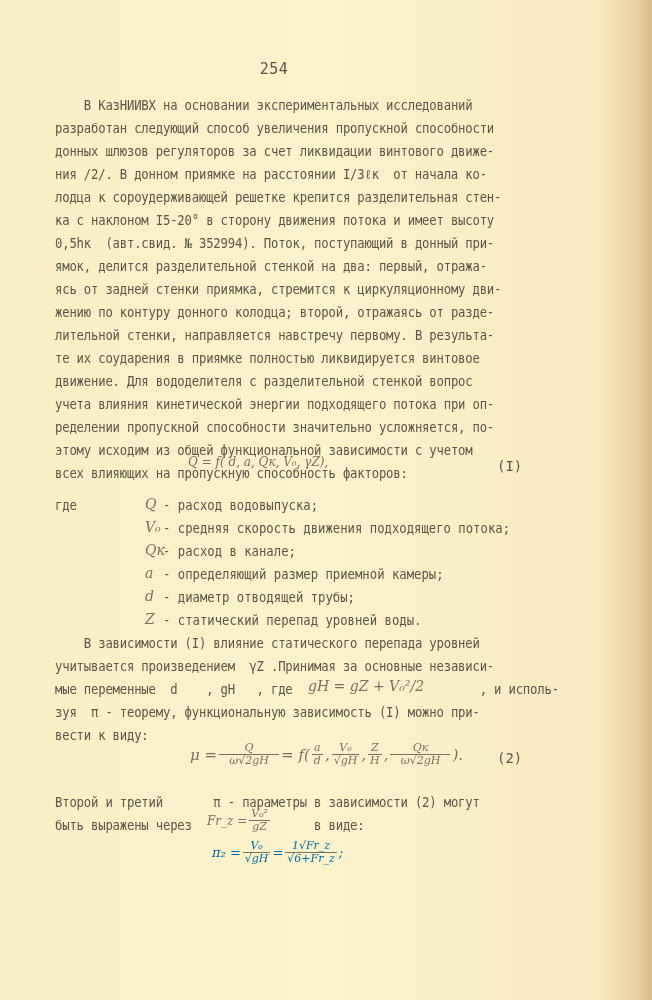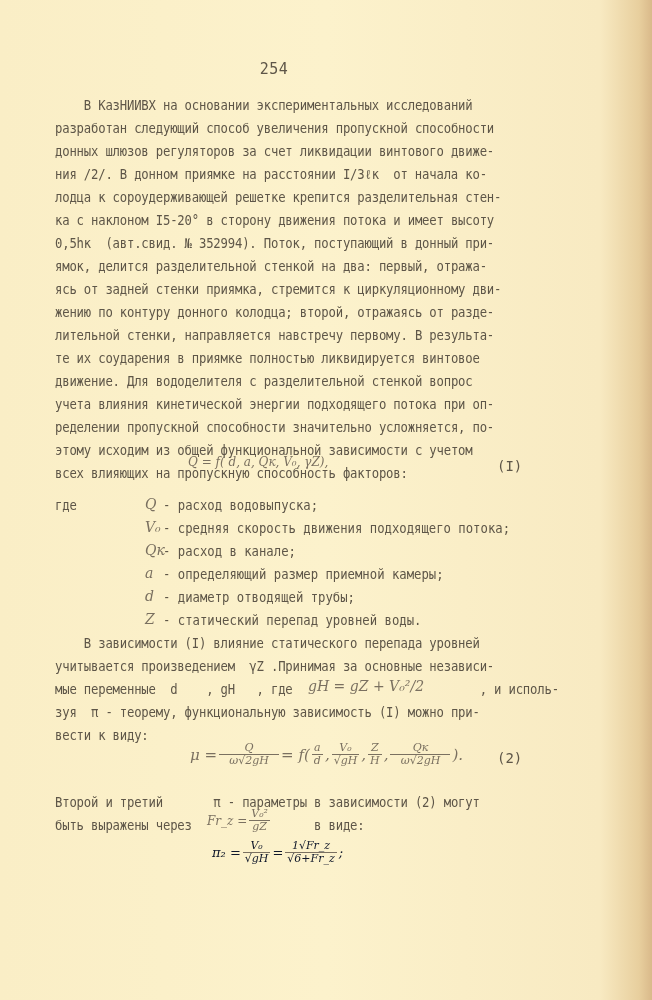--- a/index.html
+++ b/index.html
@@ -119,21 +119,21 @@
   </div>
 
   <div style="position:absolute; top:808px; left:207px; display:flex; align-items:center; gap:2px; font-family:'DejaVu Serif',serif; font-style:italic; color:#7a7060; font-size:12px;">
     <span>Fr_z =</span>
     <span class="frac">
       <span class="num">V₀²</span>
       <span class="den">gZ</span>
     </span>
   </div>
 
-  <div style="position:absolute; top:840px; left:212px; display:flex; align-items:center; gap:2px; font-family:'DejaVu Serif',serif; font-style:italic; color:#0f172a; font-size:13px;">
+  <div style="position:absolute; top:840px; left:212px; display:flex; align-items:center; gap:2px; font-family:'DejaVu Serif',serif; font-style:italic; color:#0369a1; font-size:13px;">
     <span>π₂ =</span>
     <span class="frac">
       <span class="num">V₀</span>
       <span class="den">√gH</span>
     </span>
     <span>=</span>
     <span class="frac">
       <span class="num">1√Fr_z</span>
       <span class="den">√6+Fr_z</span>
     </span>

